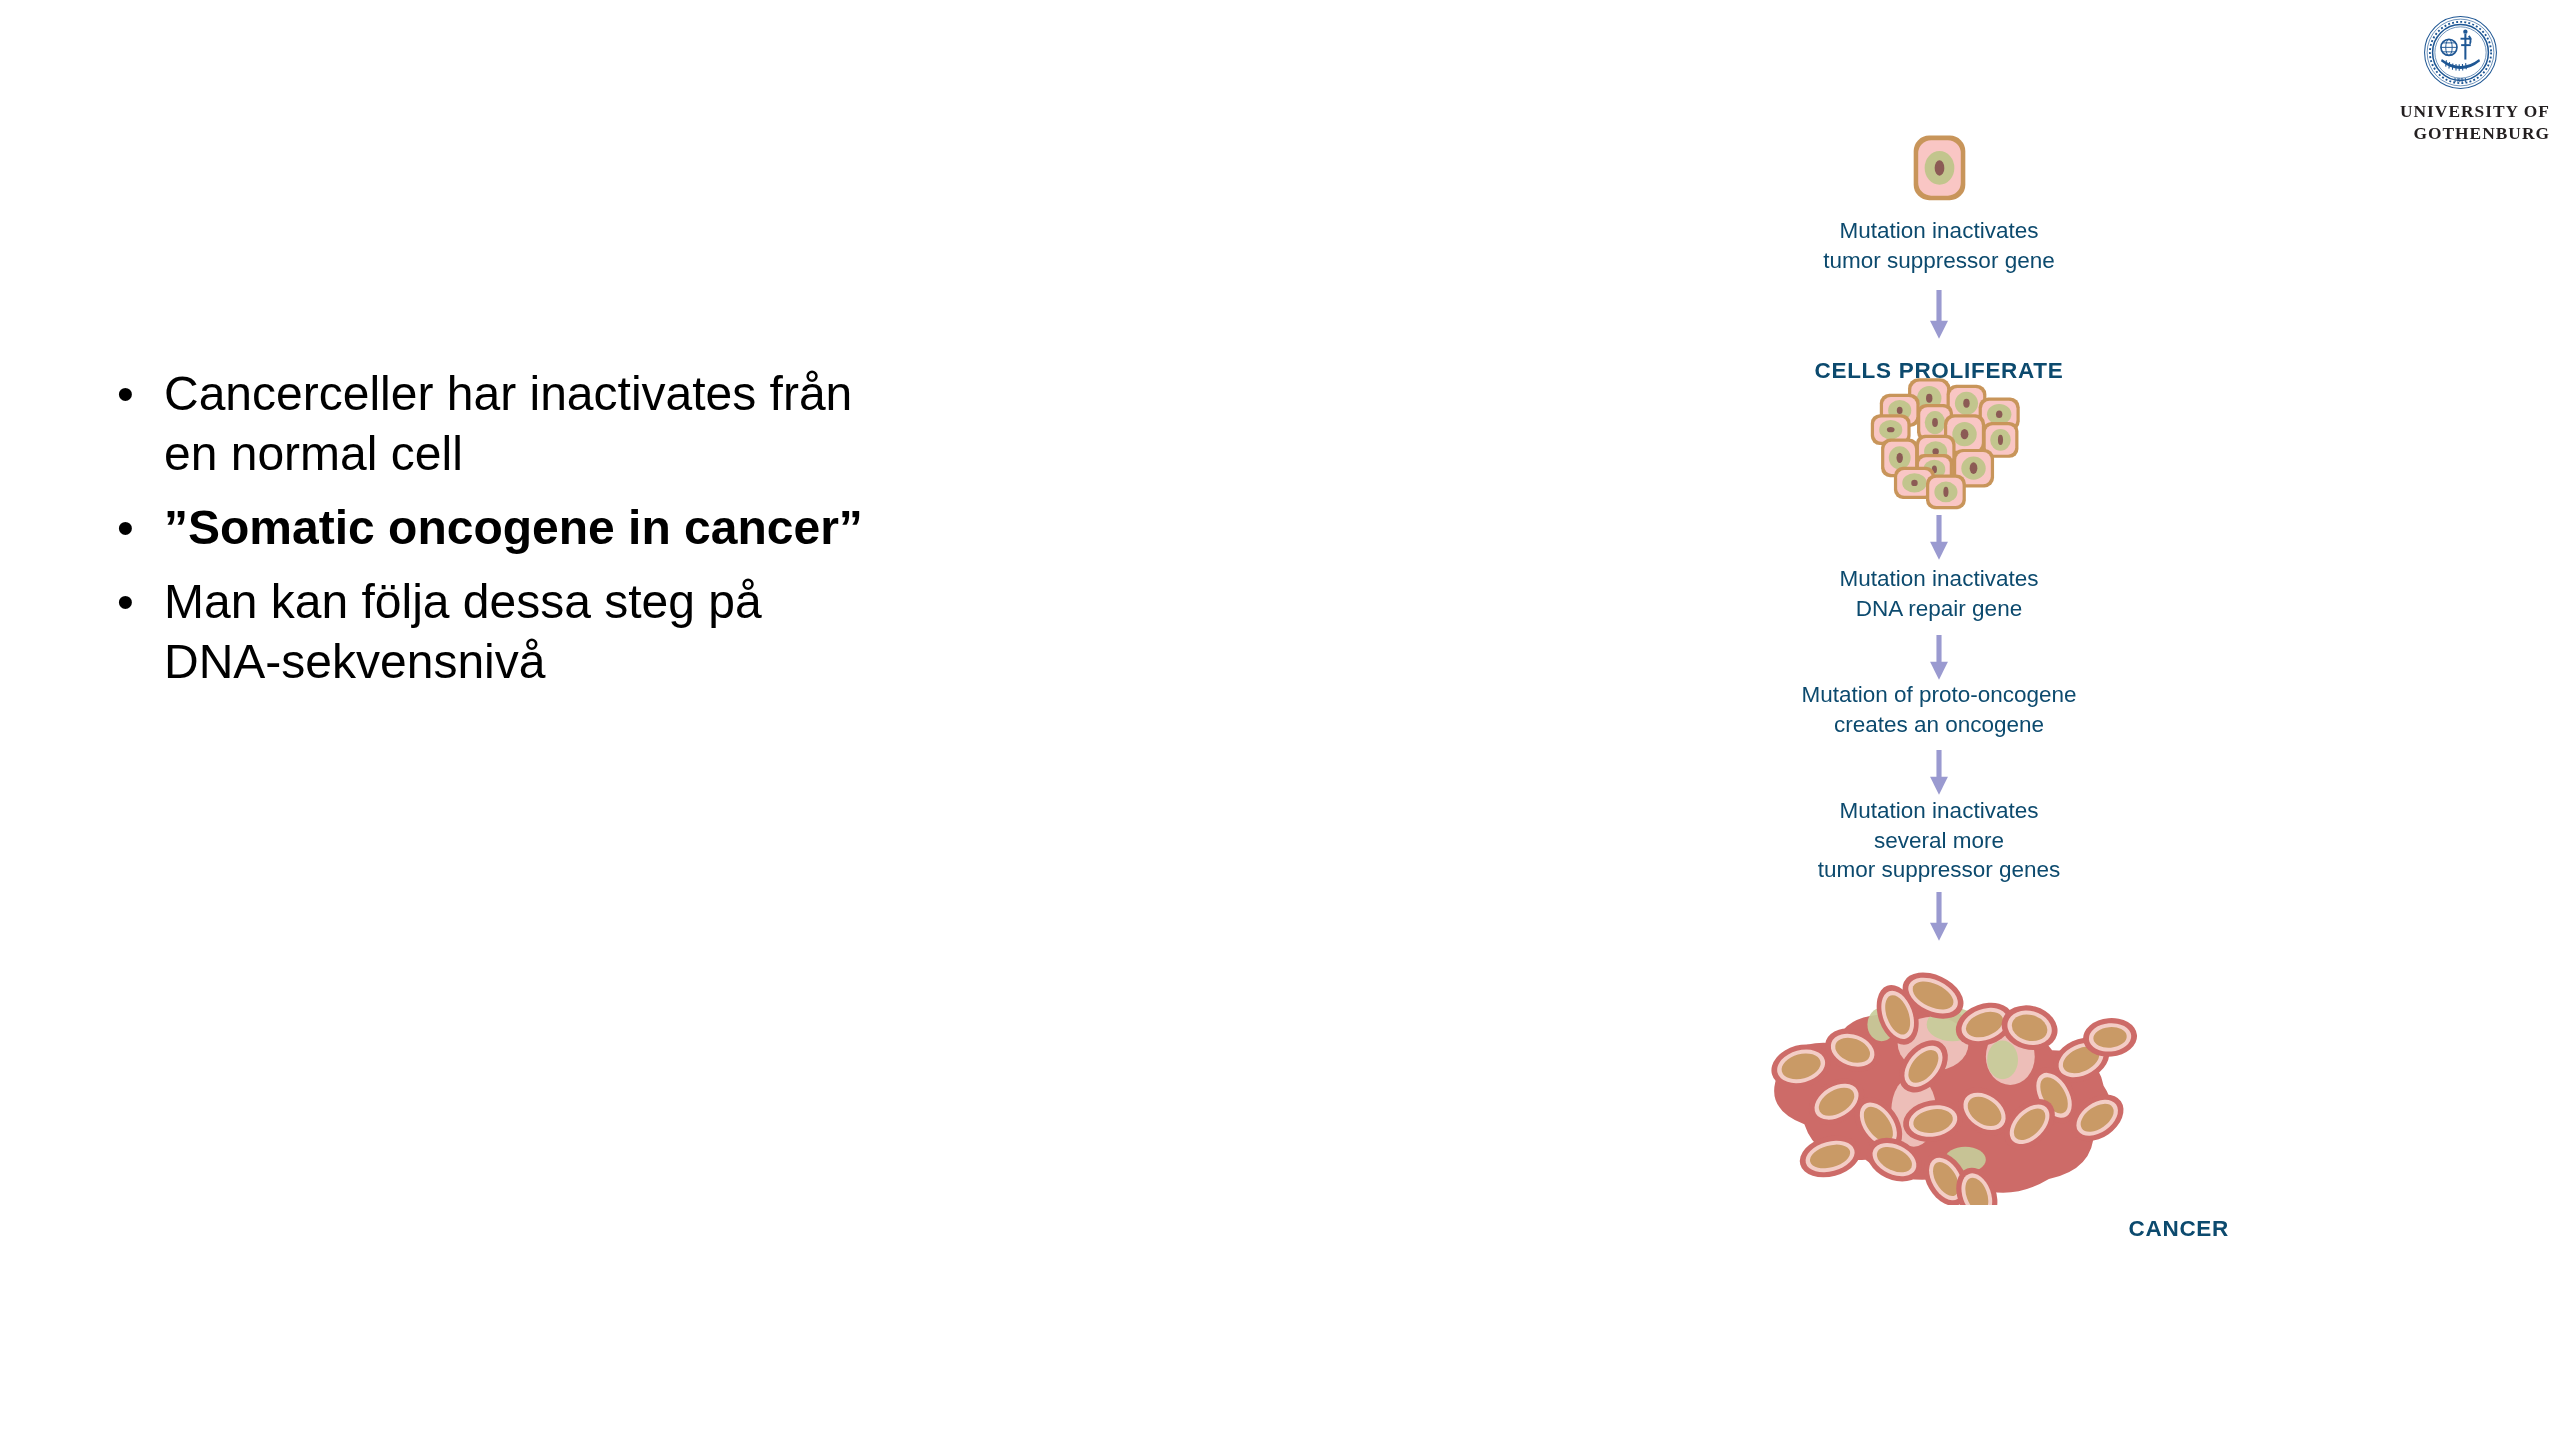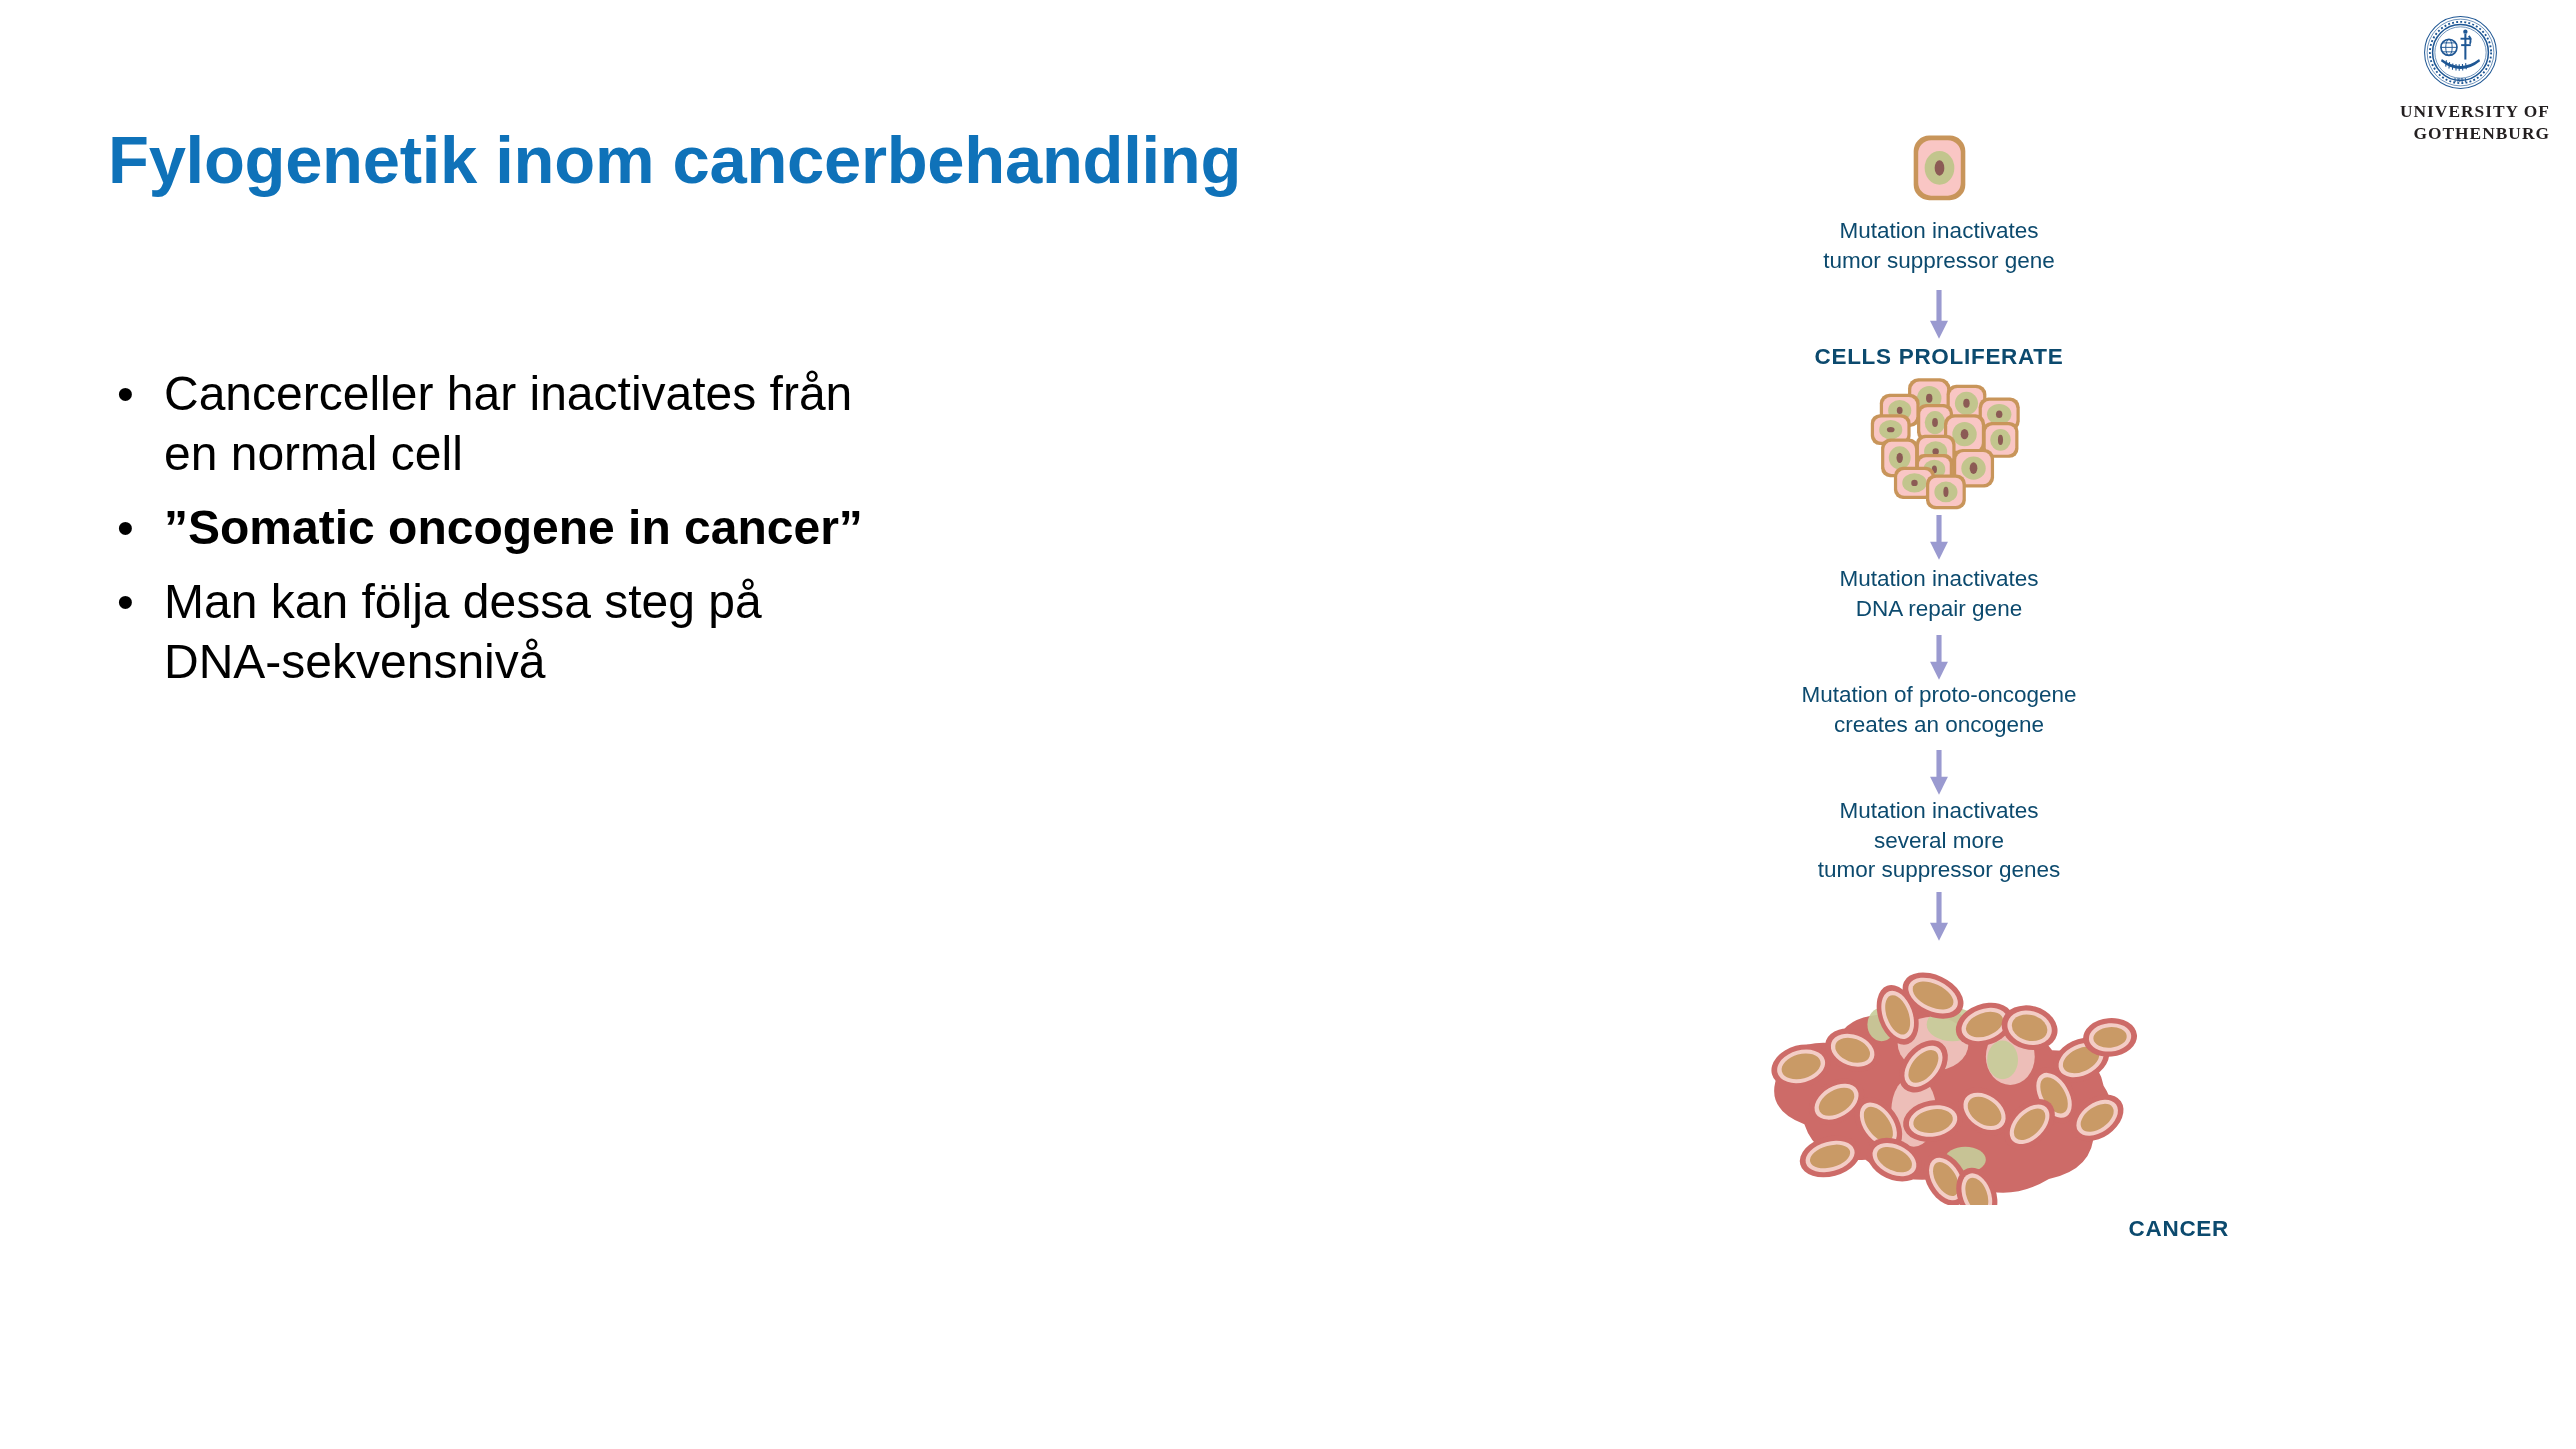--- a/index.html
+++ b/index.html
@@ -118,21 +118,20 @@
   .fig-svg-wrap {
     display: block;
     margin: 0 auto;
   }
 </style>
 </head>
 <body>
 
 <div class="slide">
 
-  <div class="slide-title">Fylogenetik inom cancerbehandling</div>
 
   <div class="bullet-list">
 
     <div class="bullet-item">
       <span class="dot">•</span>
       <span class="btext">Cancerceller har inactivates från
 en normal cell</span>
     </div>
 
     <div class="bullet-item is-bold">
@@ -215,21 +214,21 @@
 tumor suppressor gene</div>
     </div>
 
     <div class="fig-stage" style="top:161px;">
       <svg class="fig-svg-wrap" width="26" height="50" viewBox="0 0 40 78">
         <rect x="16" y="0" width="8" height="52" fill="#9a9ad0"></rect>
         <polygon points="6,48 34,48 20,76" fill="#9a9ad0"></polygon>
       </svg>
     </div>
 
-    <div class="fig-stage" style="top:213px;">
+    <div class="fig-stage" style="top:227px;">
       <div class="fig-caption strong">CELLS PROLIFERATE</div>
     </div>
 
     <div class="fig-stage" style="top:248px;">
       <svg class="fig-svg-wrap" width="187" height="138" viewBox="0 0 290 215">
         <g>
 
           <g transform="translate(96,2)">
             <rect width="66" height="62" rx="16" fill="#c8955a"></rect>
               <rect x="5" y="5" width="56" height="52" rx="13" fill="#f9c6c4"></rect>

